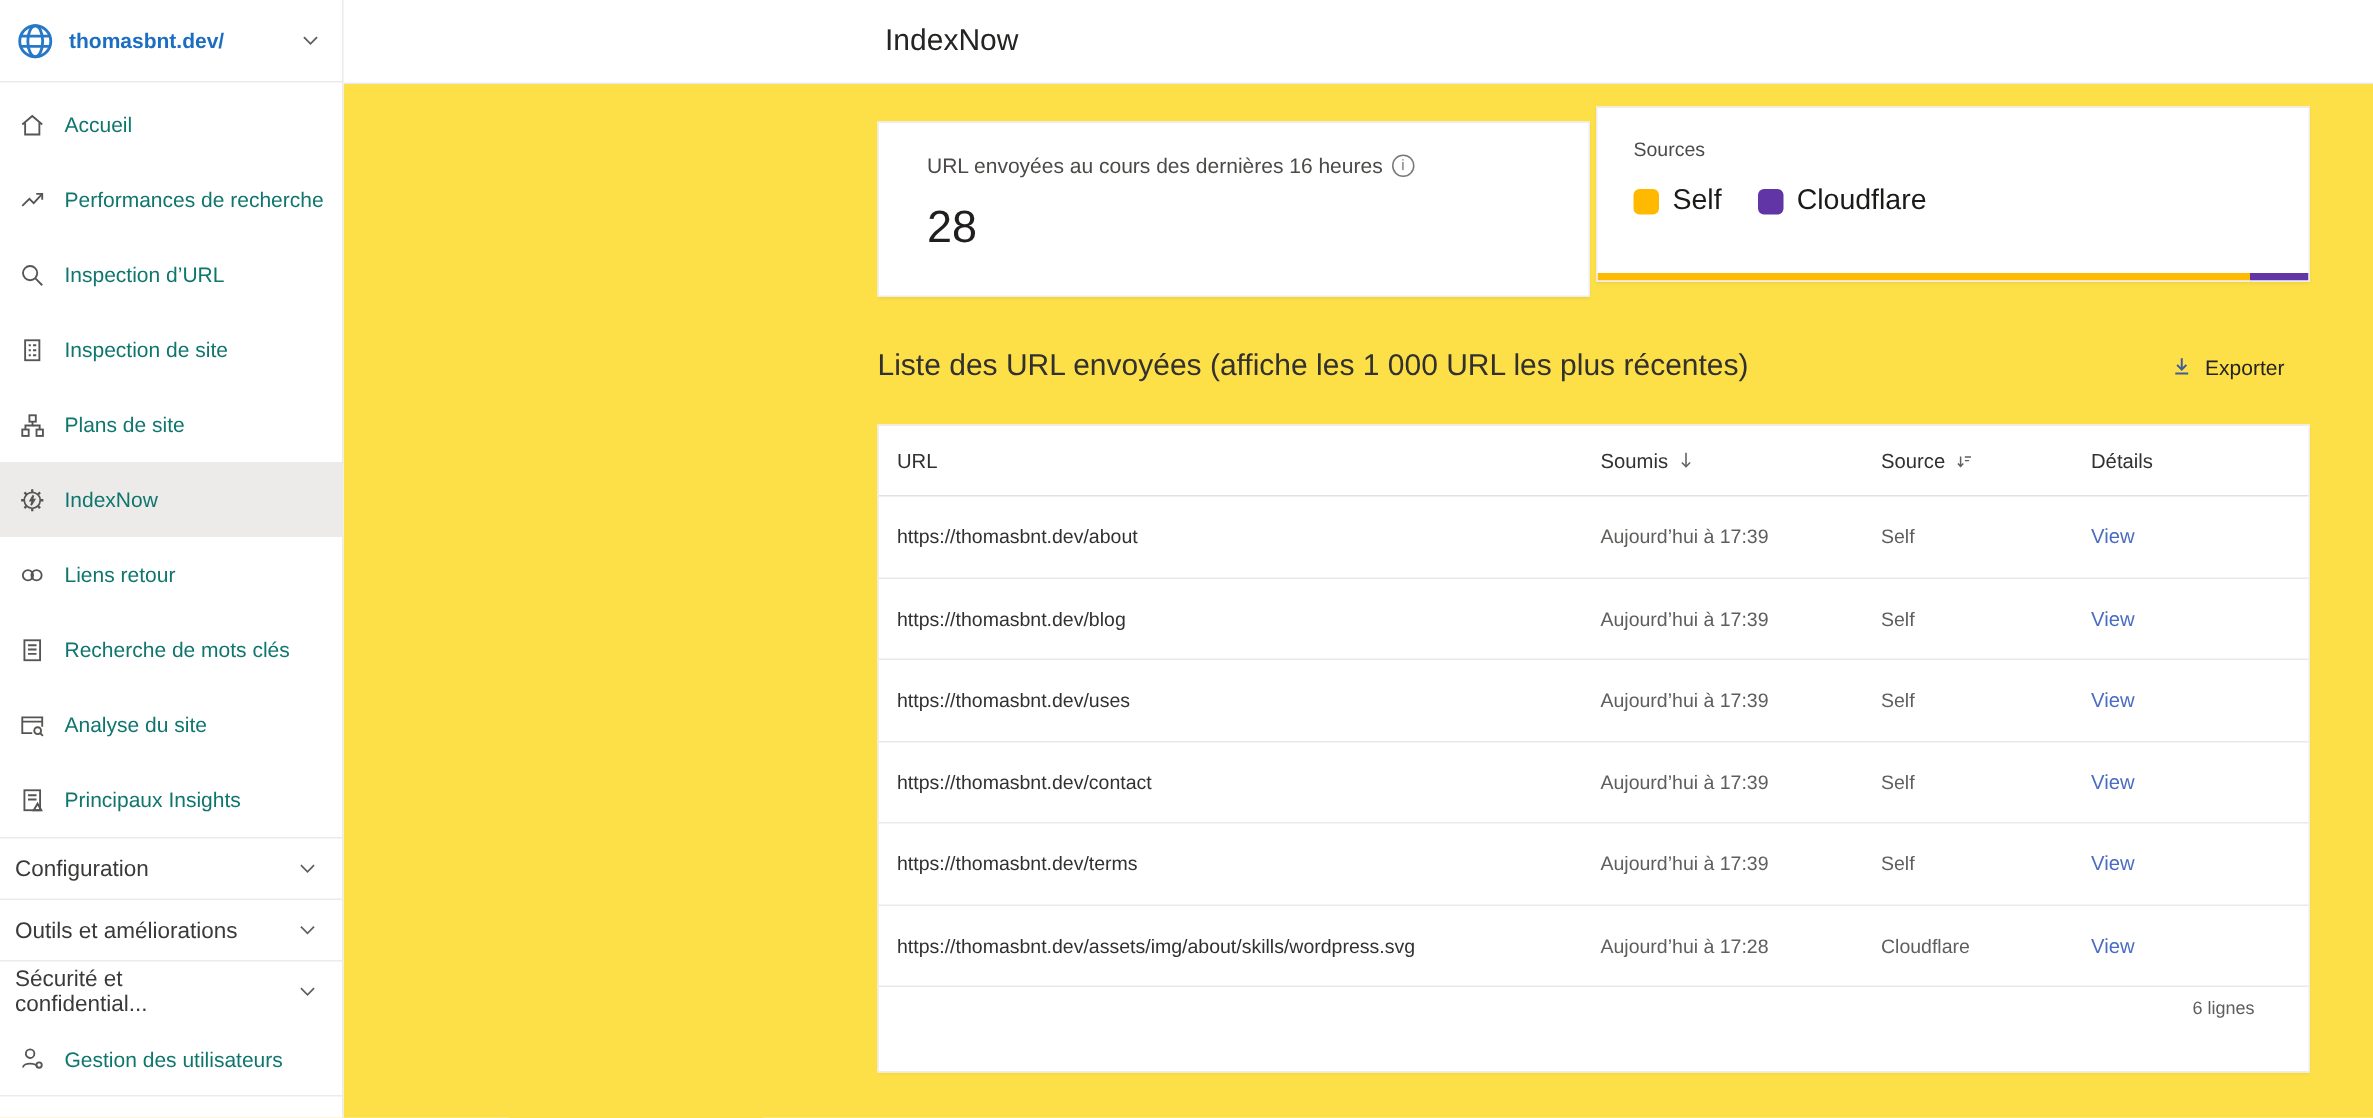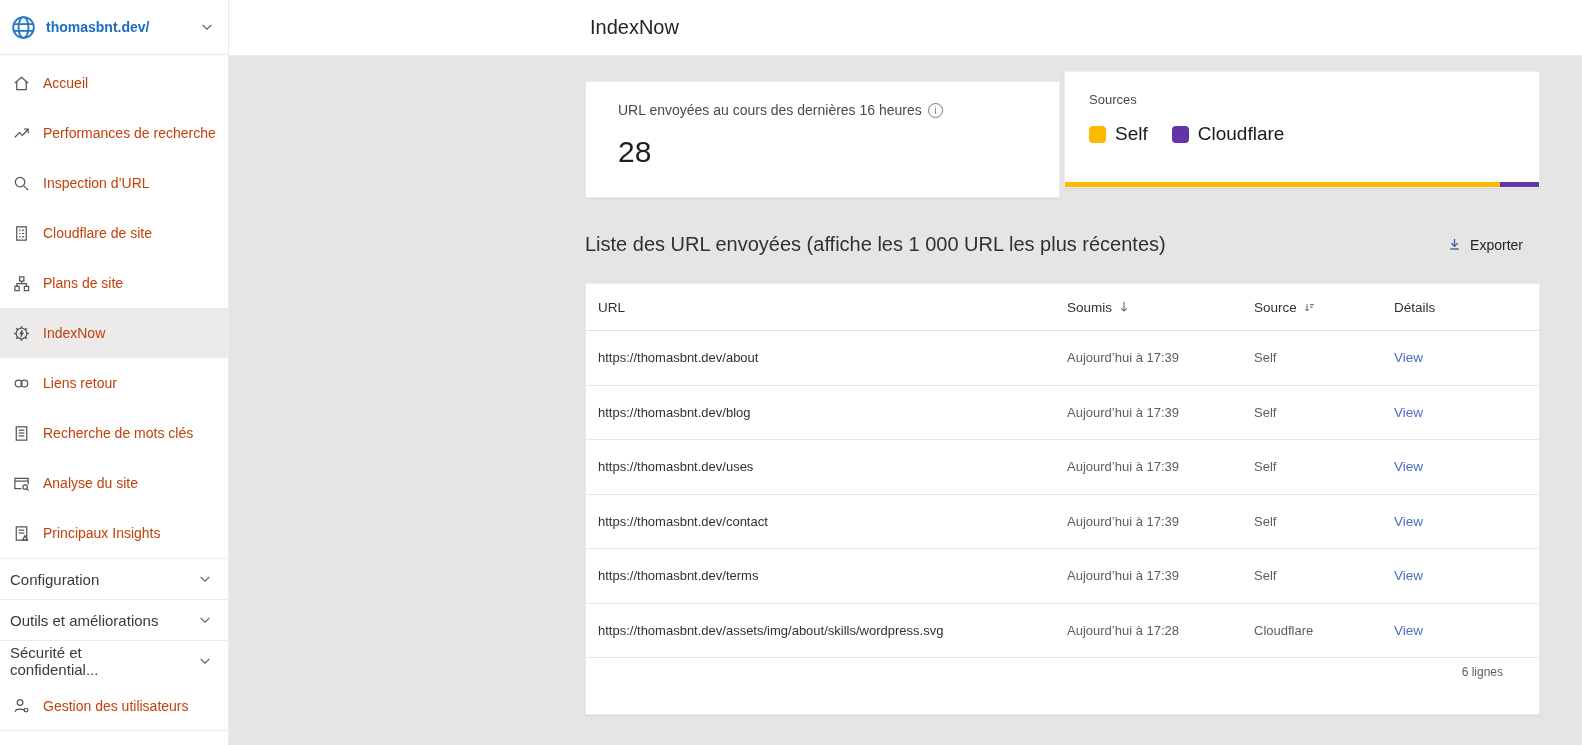--- a/index.html
+++ b/index.html
@@ -7,33 +7,33 @@
   body { font-family:"Liberation Sans", sans-serif; background:#fff; color:#323130; overflow:hidden; }
   .app { position:relative; width:1582px; height:745px; }
 
   
   .sidebar { position:absolute; left:0; top:0; width:229px; height:745px; background:#fff; border-right:1px solid #eaeaea; z-index:2; }
   .site-selector { height:55px; display:flex; align-items:center; padding:0 14px 0 10px; border-bottom:1px solid #eaeaea; cursor:pointer; }
   .globe { width:27px; height:27px; flex:0 0 27px; }
   .site-name { margin-left:9px; font-size:14px; font-weight:700; color:#1b6ec2; flex:1; }
   .chev { width:14px; height:14px; flex:0 0 14px; }
   .nav { padding-top:3px; }
-  .nav-item { height:50px; display:flex; align-items:center; padding-left:11px; font-size:14px; color:#c2410c; cursor:pointer; }
+  .nav-item { height:50px; display:flex; align-items:center; padding-left:11px; font-size:14px; color:#0f766e; cursor:pointer; }
   .nav-item .ico { width:20px; height:20px; flex:0 0 20px; margin-right:12px; display:flex; align-items:center; justify-content:center; }
   .nav-item.selected { background:#edebe9; }
   .section-row { height:41px; display:flex; align-items:center; justify-content:space-between; padding:0 16px 0 10px; font-size:15px; color:#3b3a39; border-top:1px solid #ebebeb; cursor:pointer;gap:35px; }
   .section-row:last-of-type { border-bottom:1px solid #ebebeb; }
   .footer-item { height:50px; border-bottom:1px solid #ebebeb; }
 
   
   .topbar { position:absolute; left:229px; top:0; right:0; height:56px; background:#fff; border-bottom:1px solid #ebebeb; display:flex; align-items:center; }
   .page-title { margin-left:361px; font-size:20px; font-weight:400; color:#252423; }
 
   
-  .content { position:absolute; left:229px; top:56px; right:0; bottom:0; background:#e5e5e5; }
+  .content { position:absolute; left:229px; top:56px; right:0; bottom:0; background:#fde047; }
   .card { position:absolute; background:#fff; border:1px solid #ededed; box-shadow:0 1px 2px rgba(0,0,0,.06); }
   .card-submitted { left:356px; top:25px; width:475px; height:117px; padding:20px 0 0 32px; }
   .card-label { font-size:14px; color:#4c4a48; display:flex; align-items:center; gap:6px; }
   .info-dot { display:inline-flex; width:15px; height:15px; border:1px solid #7a7876; border-radius:50%; color:#7a7876; font-size:10px; align-items:center; justify-content:center; font-style:normal; cursor:pointer; }
   .big-number { margin-top:17px; font-size:30px; color:#201f1e; }
   .card-sources { left:835px; top:15px; width:476px; height:117px; padding:20px 0 0 24px; overflow:hidden; }
   .sources-label { font-size:13px; color:#4c4a48; }
   .legend { margin-top:16px; display:flex; align-items:center; gap:24px; }
   .legend-entry { display:flex; align-items:center; gap:9px; }
   .swatch { width:17px; height:17px; border-radius:4px; }
@@ -118,21 +118,21 @@
           <svg viewBox="0 0 20 20" width="19" height="19" fill="none" stroke="#565553" stroke-width="1.3">
               <rect x="5" y="3" width="10" height="14"></rect>
               <line x1="7.5" y1="6.5" x2="9" y2="6.5"></line>
               <line x1="10.5" y1="6.5" x2="12.8" y2="6.5"></line>
               <line x1="7.5" y1="10" x2="9" y2="10"></line>
               <line x1="10.5" y1="10" x2="12.8" y2="10"></line>
               <line x1="7.5" y1="13.5" x2="9" y2="13.5"></line>
               <line x1="10.5" y1="13.5" x2="12.8" y2="13.5"></line>
             </svg>
         </span>
-        <span>Cloudflare de site</span>
+        <span>Inspection de site</span>
       </div>
       <div class="nav-item">
         <span class="ico">
           <svg viewBox="0 0 20 20" width="19" height="19" fill="none" stroke="#565553" stroke-width="1.3">
               <rect x="8" y="3" width="4.5" height="4.5"></rect>
               <rect x="3" y="13" width="4.5" height="4.5"></rect>
               <rect x="13" y="13" width="4.5" height="4.5"></rect>
               <polyline points="10.2,7.5 10.2,10.2 5.2,10.2 5.2,13"></polyline>
               <polyline points="10.2,10.2 15.2,10.2 15.2,13"></polyline>
             </svg>

